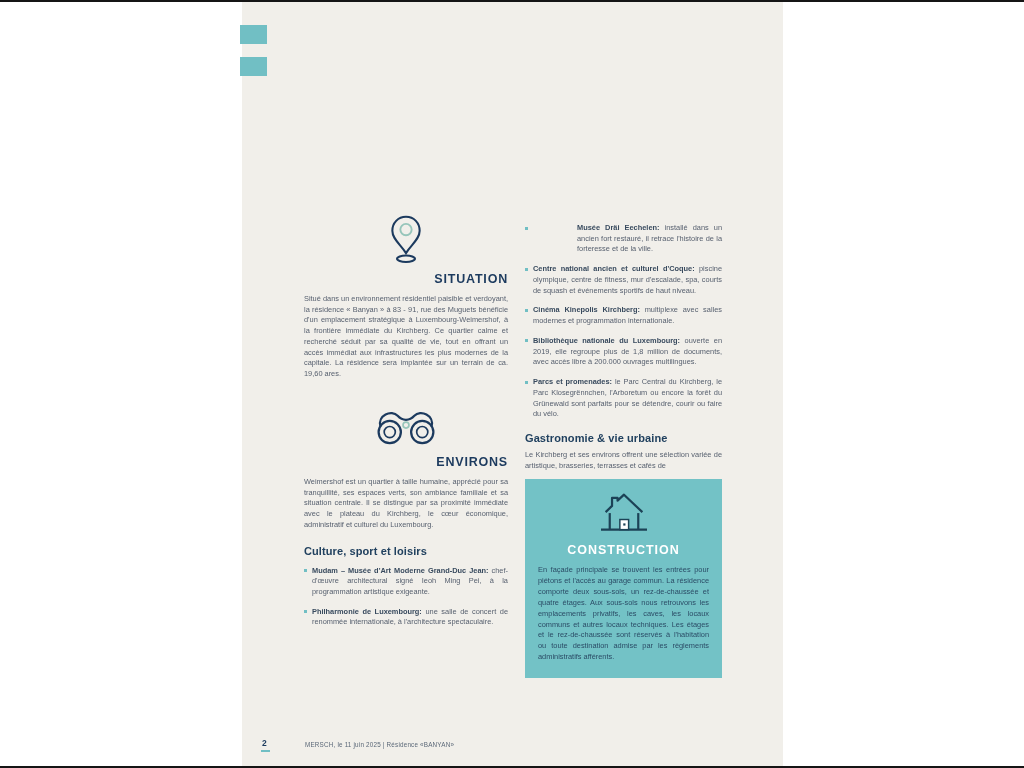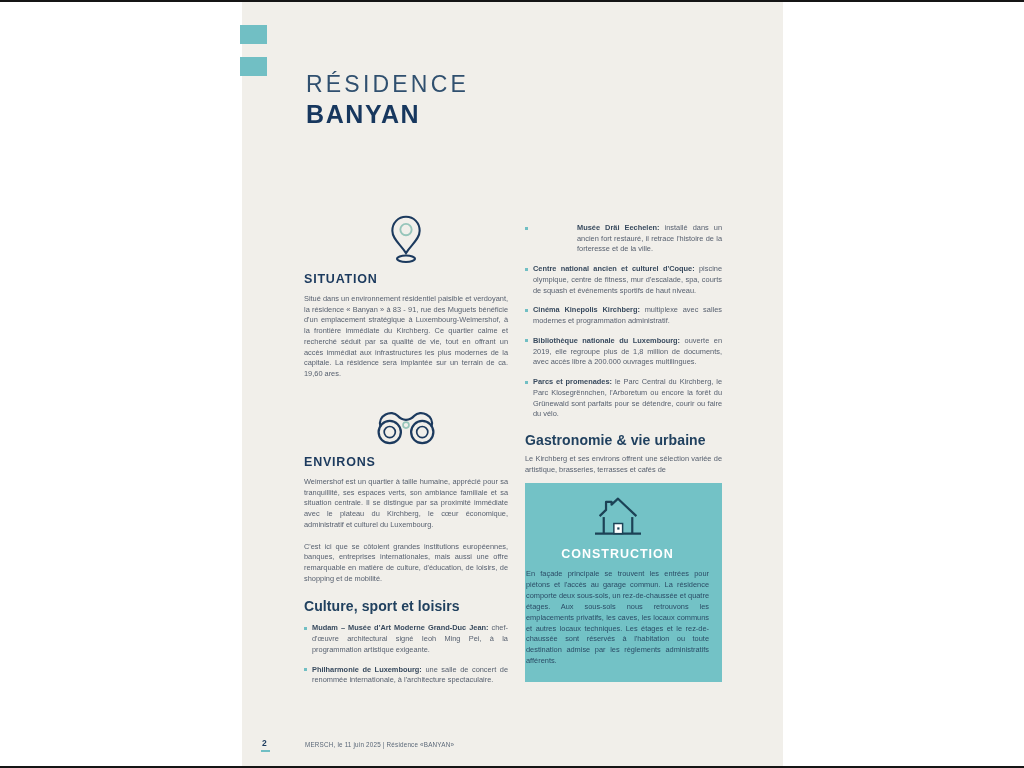--- a/index.html
+++ b/index.html
@@ -29,37 +29,37 @@
     font-size:25px;font-weight:700;letter-spacing:1.6px;color:#17375e;line-height:1.1;margin-top:4px;
   }
 
   .col-left{position:absolute;left:62px;top:212px;width:204px;}
   .col-right{position:absolute;left:283px;top:210px;width:197px;}
 
   .icon-row{display:flex;justify-content:center;}
   .icon-row.env{margin-top:27px;}
 
   .section-heading{
-    text-align:left;font-size:12.5px;font-weight:700;color:#1c3a5e;
+    text-align:right;font-size:12.5px;font-weight:700;color:#1c3a5e;
     letter-spacing:0.8px;margin-top:9px;
   }
   .body-text{
     font-size:7.4px;line-height:1.45;color:#57606f;text-align:justify;margin-top:8px;
   }
   .body-text + .body-text{margin-top:11px;}
   .sub-heading{
-    font-size:14px;font-weight:700;color:#21415f;margin-top:14px;letter-spacing:0.1px;
+    font-size:11px;font-weight:700;color:#21415f;margin-top:14px;letter-spacing:0.1px;
   }
   .bullet{display:flex;margin-top:9px;}
   .bullet-sq{flex:0 0 3px;width:3px;height:3px;background:#71bfc4;margin:3.5px 5px 0 0;}
   .bullet-body{font-size:7.4px;line-height:1.45;color:#57606f;text-align:justify;}
   .blabel{font-weight:700;color:#384a5e;}
 
   .construction-box{
-    margin-top:8px;background:#73c2c6;padding:12px 13px 15px 1px;
+    margin-top:8px;background:#73c2c6;padding:12px 13px 15px 13px;
   }
   .box-heading{
     text-align:center;font-size:12.5px;font-weight:700;color:#ffffff;
     letter-spacing:1px;margin-top:6px;
   }
   .box-text{
     font-size:7.4px;line-height:1.46;color:#2b4c66;text-align:justify;margin-top:8px;
   }
 
   .footer-num{
@@ -77,24 +77,20 @@
 <body>
 
 <div class="frame-line frame-top"></div>
 <div class="frame-line frame-bottom"></div>
 
 <div class="page">
 
   <div class="deco-tab t1"></div>
   <div class="deco-tab t2"></div>
 
-  <div class="title-block">
-    <div class="title-line1">RÉSIDENCE</div>
-    <div class="title-line2">BANYAN</div>
-  </div>
 
   <div class="col-left">
 
     <div class="icon-row">
       <svg width="38" height="49" viewBox="0 0 40 52">
         <path d="M20 3 C11.5 3 5.5 9.5 5.5 17.8 C5.5 26.8 14.5 32.5 20 41.5 C25.5 32.5 34.5 26.8 34.5 17.8 C34.5 9.5 28.5 3 20 3 Z" fill="none" stroke="#1c3a5e" stroke-width="2.2"></path>
         <circle cx="20" cy="16.5" r="6" fill="none" stroke="#96c5ba" stroke-width="2"></circle>
         <ellipse cx="20" cy="47.5" rx="9.5" ry="3.4" fill="none" stroke="#1c3a5e" stroke-width="2.2"></ellipse>
       </svg>
     </div>
@@ -106,21 +102,20 @@
         <path d="M5.5 21 C2 9 17.5 2.5 24 9.5 C27 12.8 29.5 13.8 33 13.8 C36.5 13.8 39 12.8 42 9.5 C48.5 2.5 64 9 60.5 21" fill="none" stroke="#1c3a5e" stroke-width="2.4"></path>
         <circle cx="15.5" cy="27" r="12" fill="none" stroke="#1c3a5e" stroke-width="2.4"></circle>
         <circle cx="50.5" cy="27" r="12" fill="none" stroke="#1c3a5e" stroke-width="2.4"></circle>
         <circle cx="15.5" cy="27" r="6" fill="none" stroke="#1c3a5e" stroke-width="1.8"></circle>
         <circle cx="50.5" cy="27" r="6" fill="none" stroke="#1c3a5e" stroke-width="1.8"></circle>
         <circle cx="33" cy="19.5" r="3.2" fill="none" stroke="#96c5ba" stroke-width="1.8"></circle>
       </svg>
     </div>
     <div class="section-heading">ENVIRONS</div>
     <div class="body-text">Weimershof est un quartier à taille humaine, apprécié pour sa tranquillité, ses espaces verts, son ambiance familiale et sa situation centrale. Il se distingue par sa proximité immédiate avec le plateau du Kirchberg, le cœur économique, administratif et culturel du Luxembourg.</div>
-    <div class="body-text">C'est ici que se côtoient grandes institutions européennes, banques, entreprises internationales, mais aussi une offre remarquable en matière de culture, d'éducation, de loisirs, de shopping et de mobilité.</div>
 
     <div class="sub-heading">Culture, sport et loisirs</div>
 
     <div class="bullet">
       <span class="bullet-sq"></span>
       <div class="bullet-body"><span class="blabel">Mudam – Musée d'Art Moderne Grand-Duc Jean:</span> <span>chef-d'œuvre architectural signé Ieoh Ming Pei, à la programmation artistique exigeante.</span></div>
     </div>
     <div class="bullet">
       <span class="bullet-sq"></span>
       <div class="bullet-body"><span class="blabel">Philharmonie de Luxembourg:</span> <span>une salle de concert de renommée internationale, à l'architecture spectaculaire.</span></div>
@@ -132,21 +127,21 @@
     <div class="bullet" style="margin-top:11px;gap:44px;">
       <span class="bullet-sq"></span>
       <div class="bullet-body"><span class="blabel">Musée Dräi Eechelen:</span> <span>installé dans un ancien fort restauré, il retrace l'histoire de la forteresse et de la ville.</span></div>
     </div>
     <div class="bullet">
       <span class="bullet-sq"></span>
       <div class="bullet-body"><span class="blabel">Centre national ancien et culturel d'Coque:</span> <span>piscine olympique, centre de fitness, mur d'escalade, spa, courts de squash et événements sportifs de haut niveau.</span></div>
     </div>
     <div class="bullet">
       <span class="bullet-sq"></span>
-      <div class="bullet-body"><span class="blabel">Cinéma Kinepolis Kirchberg:</span> <span>multiplexe avec salles modernes et programmation administratif.</span></div>
+      <div class="bullet-body"><span class="blabel">Cinéma Kinepolis Kirchberg:</span> <span>multiplexe avec salles modernes et programmation internationale.</span></div>
     </div>
     <div class="bullet">
       <span class="bullet-sq"></span>
       <div class="bullet-body"><span class="blabel">Bibliothèque nationale du Luxembourg:</span> <span>ouverte en 2019, elle regroupe plus de 1,8 million de documents, avec accès libre à 200.000 ouvrages multilingues.</span></div>
     </div>
     <div class="bullet">
       <span class="bullet-sq"></span>
       <div class="bullet-body"><span class="blabel">Parcs et promenades:</span> <span>le Parc Central du Kirchberg, le Parc Klosegrënnchen, l'Arboretum ou encore la forêt du Grünewald sont parfaits pour se détendre, courir ou faire du vélo.</span></div>
     </div>
 

